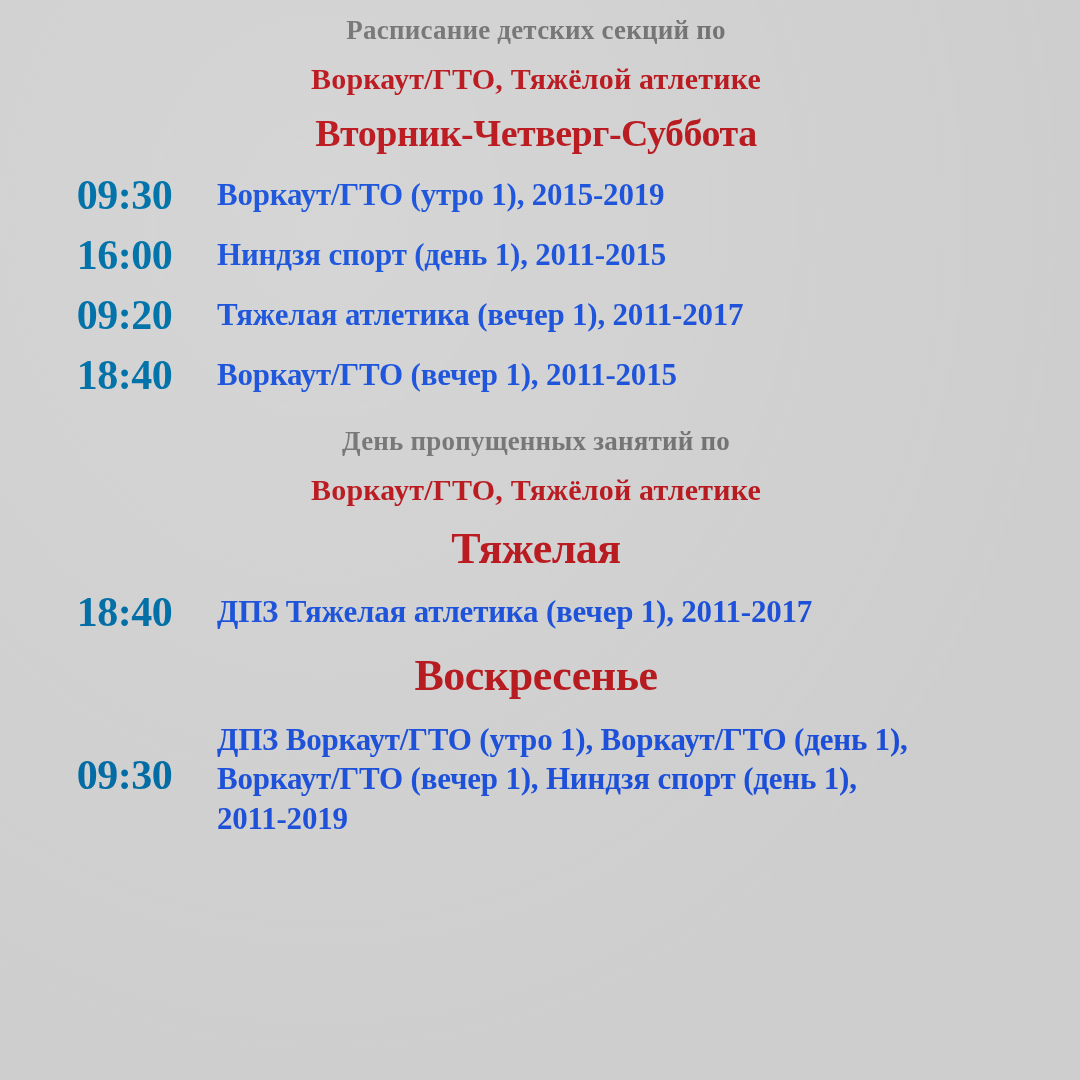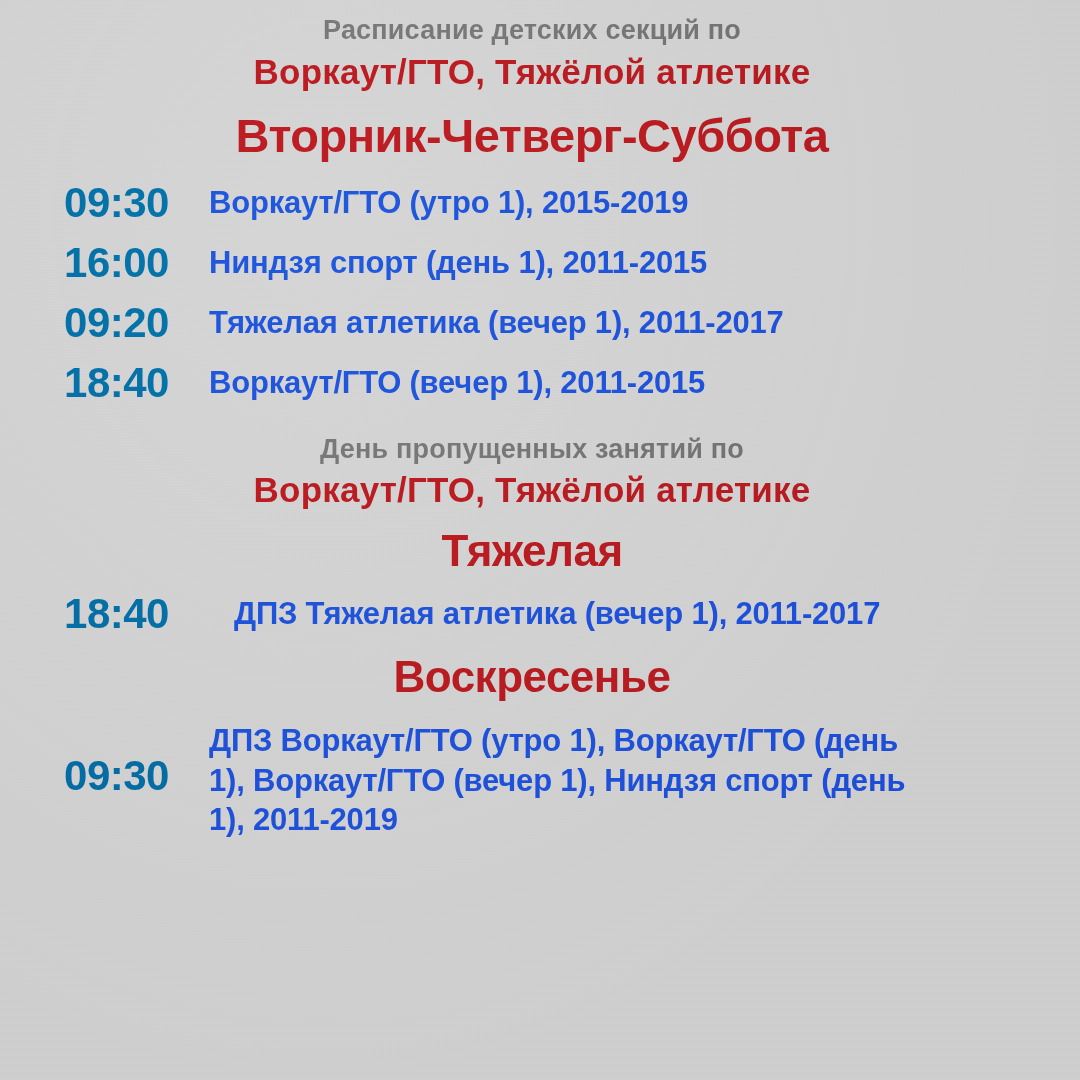--- a/index.html
+++ b/index.html
@@ -24,45 +24,46 @@
       repeating-linear-gradient(90deg, rgba(255,255,255,0.03) 0px, rgba(255,255,255,0.03) 1px, rgba(0,0,0,0.018) 1px, rgba(0,0,0,0.018) 2px),
       radial-gradient(ellipse at 30% 20%, rgba(255,255,255,0.25), rgba(0,0,0,0.05) 70%);
     mix-blend-mode: overlay;
     opacity: 0.55;
   }
   .page {
     position: relative;
     width: 1080px;
     height: 1080px;
     box-sizing: border-box;
-    padding: 14px 40px 0 24px;
+    padding: 14px 40px 0 32px;
+    font-family: Liberation Serif, serif;
   }
 
   .hdr-block {
     text-align: center;
   }
   .hdr-line1 {
     color: #6e6e6e;
     font-size: 27px;
     font-weight: bold;
     letter-spacing: 0.2px;
     line-height: 1.25;
   }
   .hdr-line2 {
     color: #b41a1f;
-    font-size: 35px;
+    font-size: 30px;
     font-weight: bold;
     letter-spacing: 0.2px;
     line-height: 1.25;
-    margin-top: 2px;
+    margin-top: 12px;
   }
   .day-title {
     text-align: center;
     color: #b41a1f;
-    font-size: 47px;
+    font-size: 38px;
     font-weight: bold;
     letter-spacing: -0.5px;
     margin-top: 14px;
   }
   .day-title.sub {
     font-size: 44px;
   }
 
   .rows {
     margin-top: 16px;
@@ -132,21 +133,21 @@
   <div class="sec-note">
     <div class="hdr-line1">День пропущенных занятий по</div>
     <div class="hdr-line2">Воркаут/ГТО, Тяжёлой атлетике</div>
   </div>
 
   <div class="day-title sub">Тяжелая</div>
 
   <div class="rows r2">
     <div class="row tall">
       <div class="time">18:40</div>
-      <div class="desc" style="max-width:700px;margin-left:25px;">ДПЗ Тяжелая атлетика (вечер 1), 2011-2017</div>
+      <div class="desc" style="max-width:700px;">ДПЗ Тяжелая атлетика (вечер 1), 2011-2017</div>
     </div>
   </div>
 
   <div class="day-title sub">Воскресенье</div>
 
   <div class="rows r3">
     <div class="row tall">
       <div class="time">09:30</div>
       <div class="desc" style="max-width:715px;margin-top:9px;">ДПЗ Воркаут/ГТО (утро 1), Воркаут/ГТО (день 1), Воркаут/ГТО (вечер 1), Ниндзя спорт (день 1), 2011-2019</div>
     </div>

